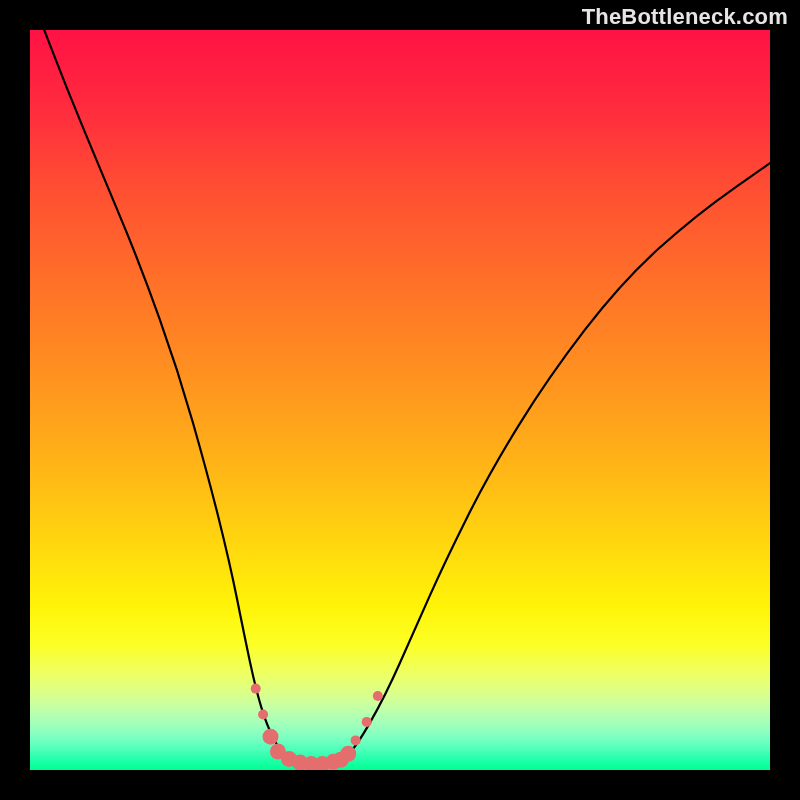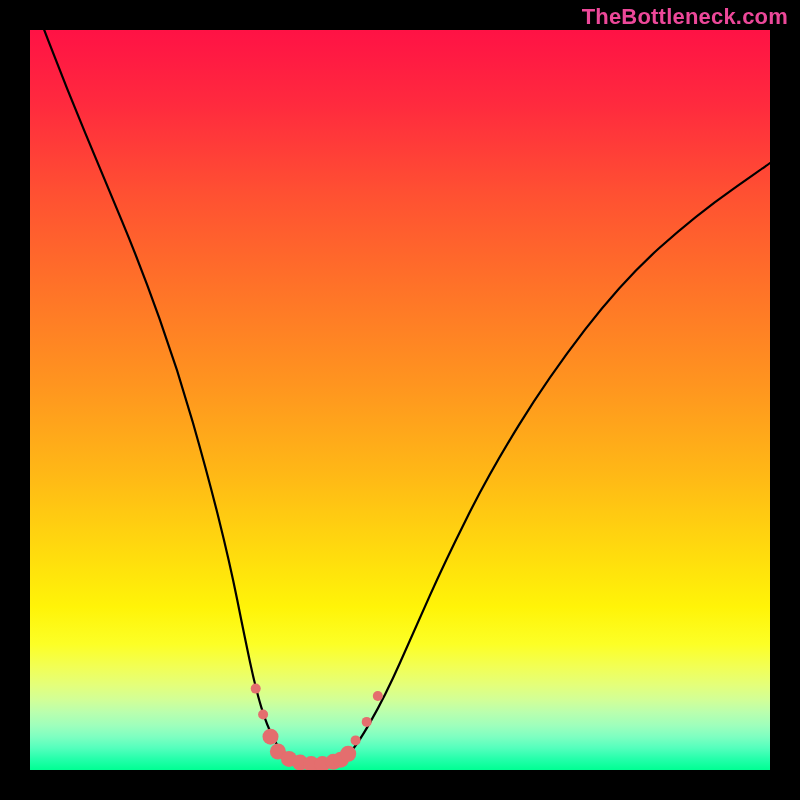--- a/index.html
+++ b/index.html
@@ -38,21 +38,21 @@
     width: 100%;
     height: 100%;
   }
   .watermark {
     position: absolute;
     top: 4px;
     right: 12px;
     font-family: Arial, Helvetica, sans-serif;
     font-size: 22px;
     font-weight: 600;
-    color: #ec4899;
+    color: #e5e5e5;
     letter-spacing: 0.2px;
   }
 </style>
 </head>
 <body>
 
 <div class="stage">
   <div class="watermark">TheBottleneck.com</div>
   <div class="plot">
     <svg class="gradient" viewBox="0 0 740 740" preserveAspectRatio="none">

